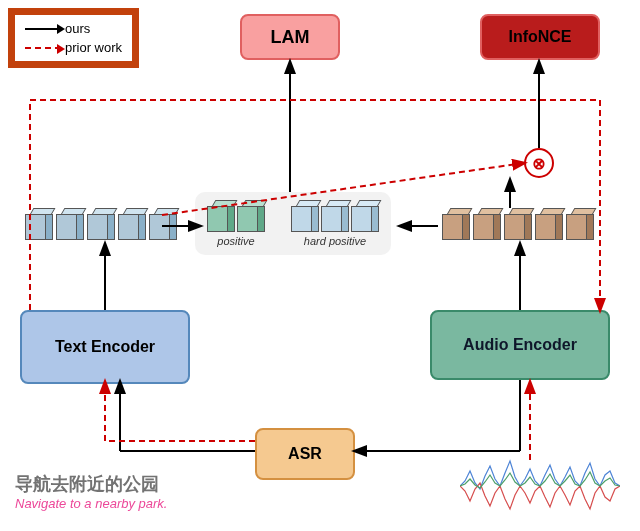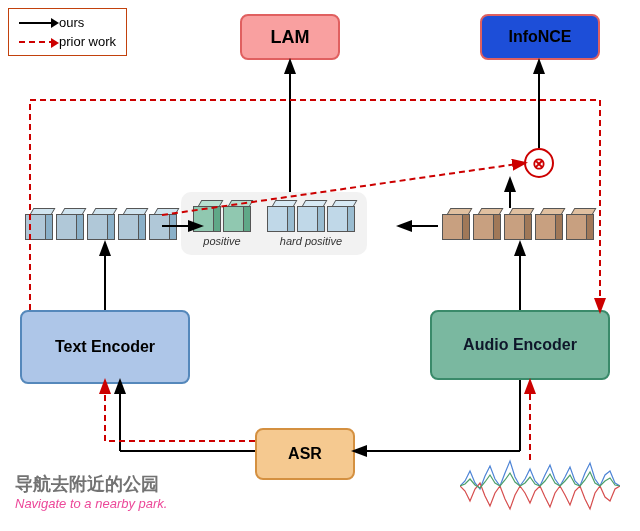--- a/index.html
+++ b/index.html
@@ -16,21 +16,21 @@
       position: relative;
       width: 640px;
       height: 531px;
     }
 
     
     .legend {
       position: absolute;
       top: 8px;
       left: 8px;
-      border: 1px solid #c2410c;
+      border: 7px solid #c2410c;
       padding: 6px 10px;
       background: #fff;
     }
     .legend-item {
       display: flex;
       align-items: center;
       margin-bottom: 4px;
       font-size: 13px;
     }
     .legend-item:last-child { margin-bottom: 0; text-align: center; }
@@ -86,21 +86,21 @@
       background: #f9a0a0;
       border: 2px solid #e06060;
       font-size: 18px;
     }
 
     .box-infonce {
       top: 14px;
       left: 480px;
       width: 120px;
       height: 46px;
-      background: #1d4ed8;
+      background: #b91c1c;
       border: 2px solid #e06060;
       font-size: 16px;
     }
 
     .box-text-encoder {
       top: 310px;
       left: 20px;
       width: 170px;
       height: 74px;
       background: #aec6e8;
@@ -181,26 +181,26 @@
 
     
     .cube-brown .cube-face-front { background: #c8a080; }
     .cube-brown .cube-face-top { background: #e0c0a0; }
     .cube-brown .cube-face-side { background: #a07858; }
 
     
     .middle-cubes-container {
       position: absolute;
       top: 192px;
-      left: 181px;
+      left: 195px;
       background: rgba(230,230,230,0.5);
       border-radius: 10px;
       padding: 8px 12px;
       display: flex;
-      gap: 16px;
+      gap: 26px;
       align-items: flex-end;
     }
 
     .cube-label {
       font-size: 11px;
       color: #333;
       font-style: italic;
       text-align: center;
       margin-top: 3px;
     }

